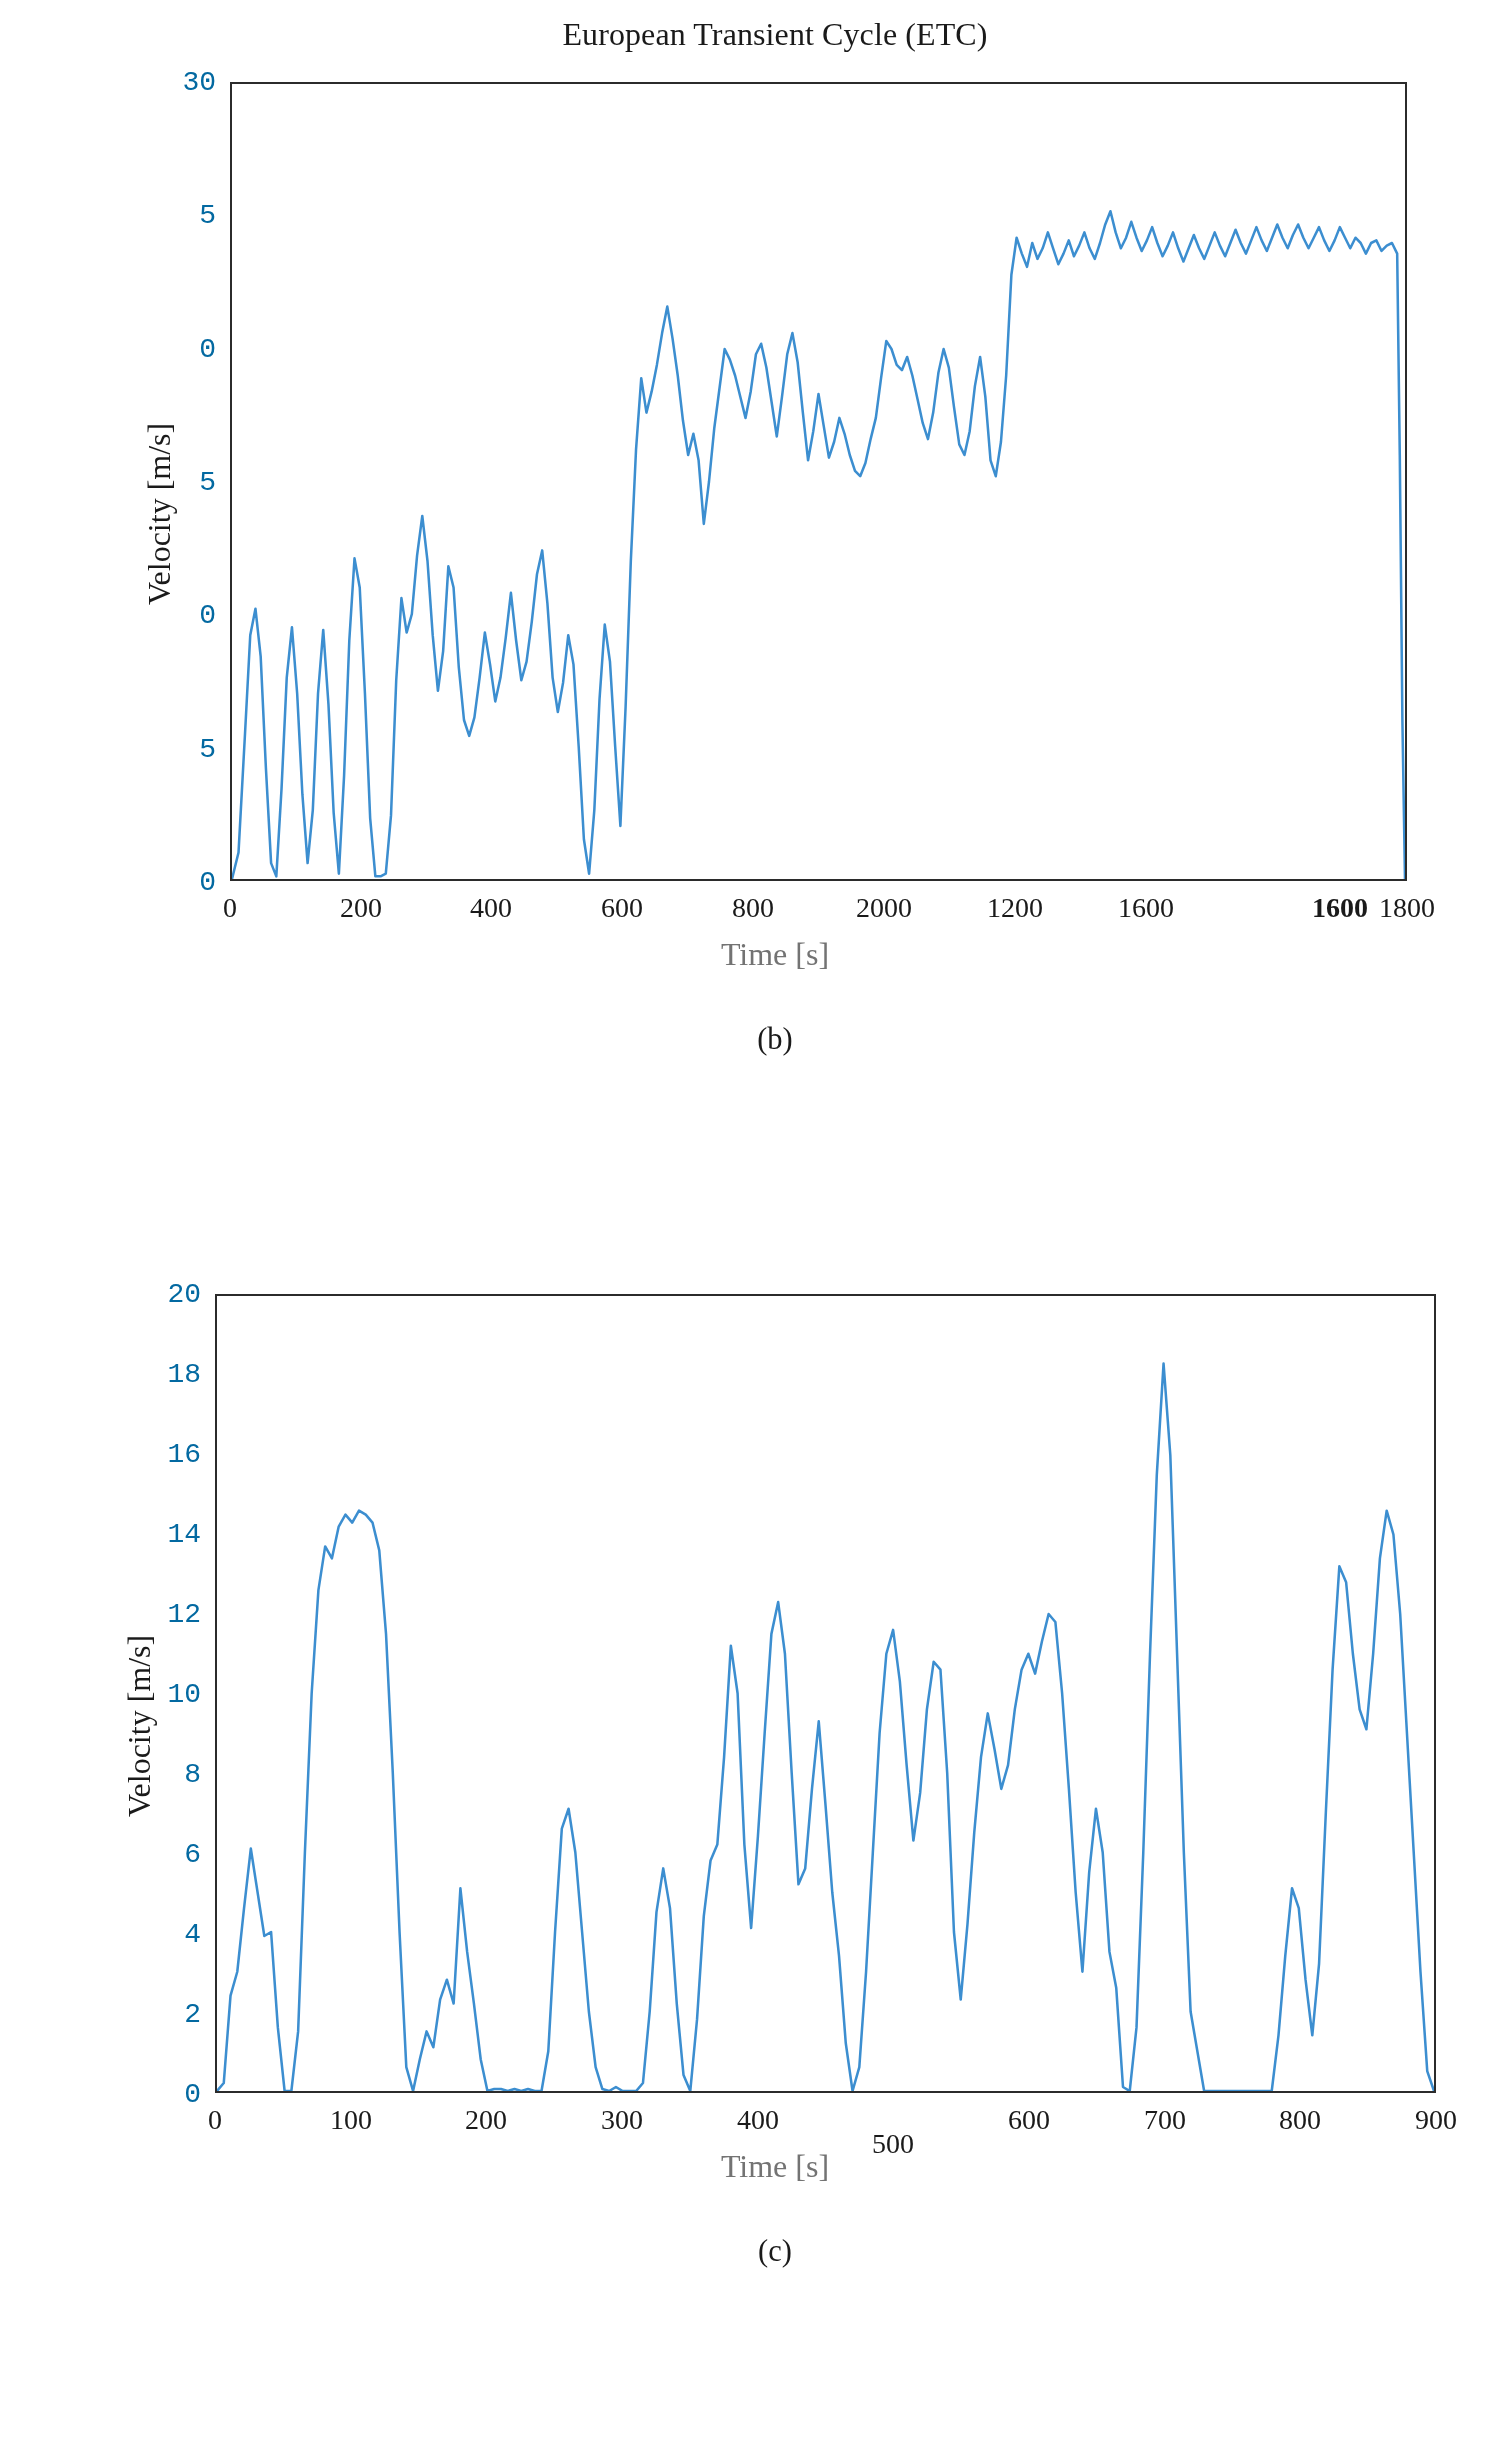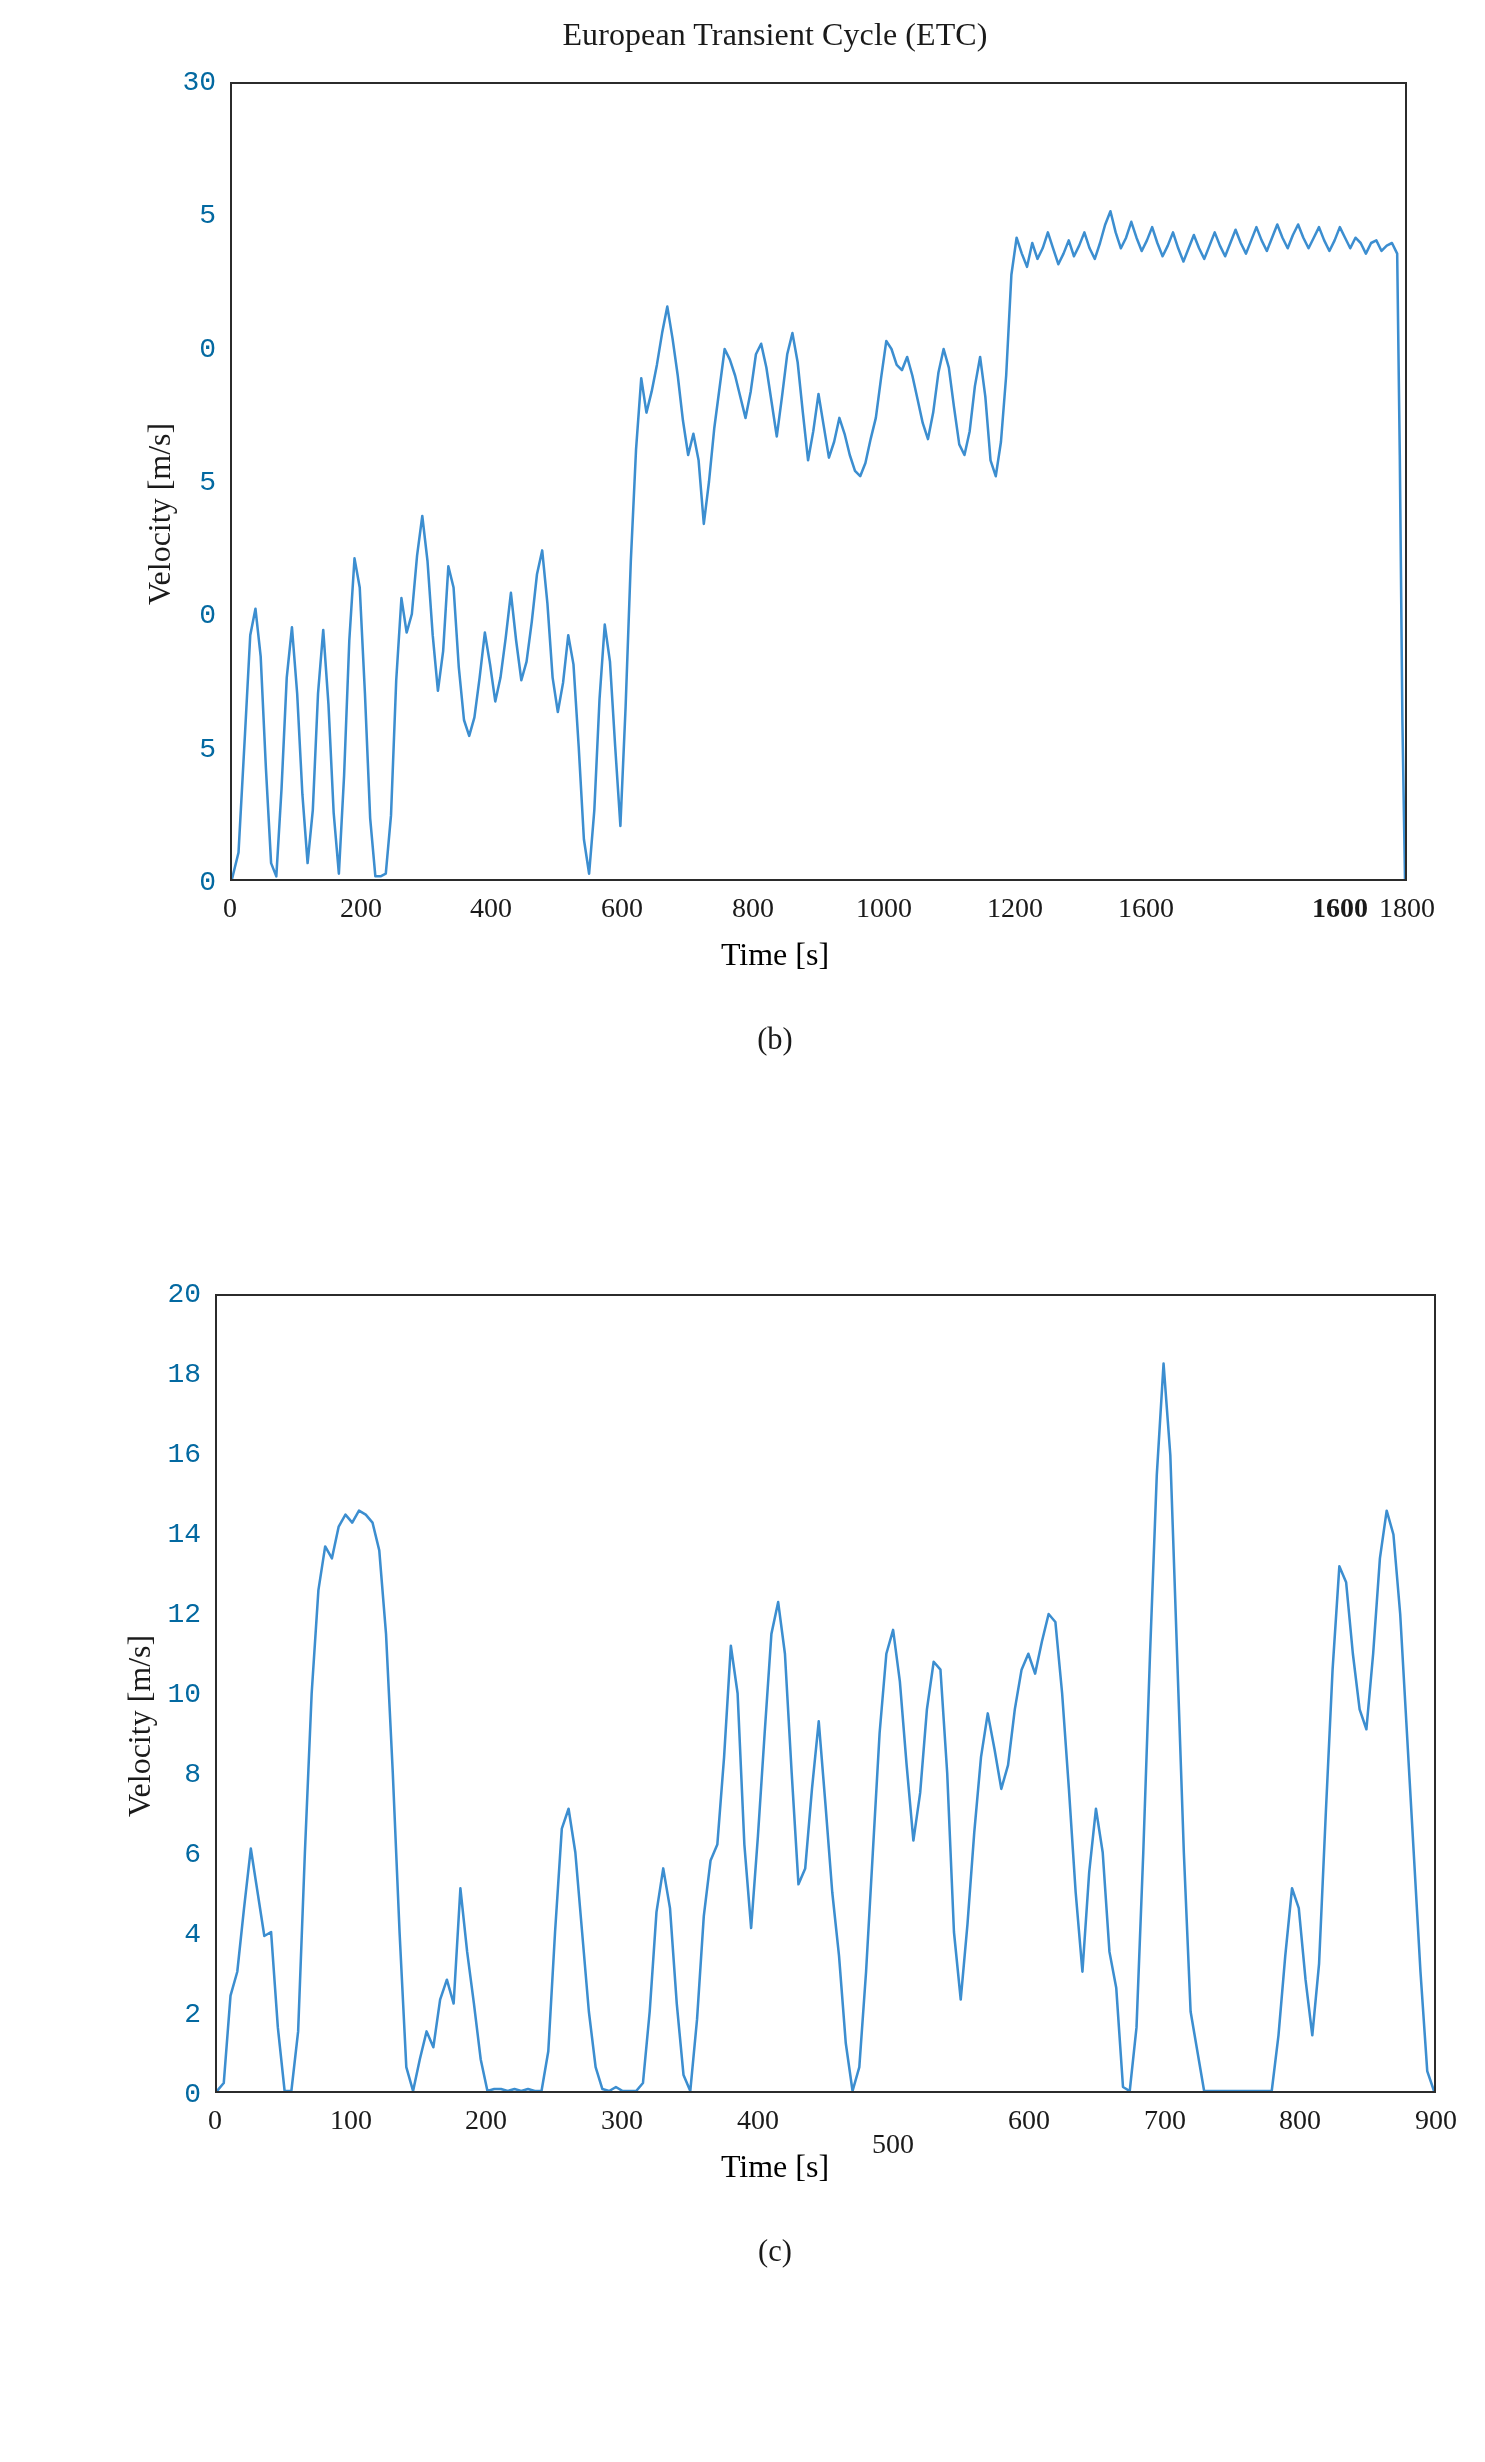--- a/index.html
+++ b/index.html
@@ -73,21 +73,21 @@
     color: #1a1a1a;
     text-align: center;
     transform: translateX(-50%);
   }
   .axis-label-x {
     position: absolute;
     width: 100%;
     text-align: center;
     font-size: 32px;
     font-family: "Liberation Serif", serif;
-    color: #000000;
+    color: #737373;
   }
   .axis-label-y {
     position: absolute;
     font-size: 32px;
     font-family: "Liberation Serif", serif;
     color: #1a1a1a;
     transform-origin: 0 0;
     transform: rotate(-90deg);
     white-space: nowrap;
   }
@@ -108,21 +108,21 @@
     <div class="ytick-label" id="b-y3" style="left:44px; top:429px; width:73px;">5</div>
     <div class="ytick-label" id="b-y2" style="left:44px; top:562px; width:73px;">0</div>
     <div class="ytick-label" id="b-y1" style="left:44px; top:696px; width:73px;">5</div>
     <div class="ytick-label" id="b-y0" style="left:44px; top:829px; width:73px;">0</div>
 
     <div class="xtick-label" style="left:131px;  top:839px;">0</div>
     <div class="xtick-label" style="left:262px;  top:839px;">200</div>
     <div class="xtick-label" style="left:392px;  top:839px;">400</div>
     <div class="xtick-label" style="left:523px;  top:839px;">600</div>
     <div class="xtick-label" style="left:654px;  top:839px;">800</div>
-    <div class="xtick-label" style="left:785px; top:839px;">1000</div>
+    <div class="xtick-label" style="left:785px; top:839px;">2000</div>
     <div class="xtick-label" style="left:916px; top:839px;">1200</div>
     <div class="xtick-label" style="left:1047px; top:839px;">1600</div>
     <div class="xtick-label" style="left:1241px; top:839px;font-weight:bold;">1600</div>
     <div class="xtick-label" style="left:1308px; top:839px;">1800</div>
 
     <div class="axis-label-x" style="left:0; top:883px;">Time [s]</div>
 
     <div class="axes" id="axes-b">
       <svg id="svg-b" viewBox="0 0 1620 1100" preserveAspectRatio="none">
         <polyline id="line-b" fill="none" stroke="#3c8ed0" stroke-width="3.5" stroke-linejoin="round" stroke-linecap="round" points="0.00,1100.00 9.00,1063.33 18.00,898.33 25.20,762.67 32.40,726.00 39.60,792.00 46.80,946.00 54.00,1078.00 61.20,1096.33 68.40,975.33 75.60,821.33 82.80,751.67 90.00,843.33 97.20,982.67 104.40,1078.00 111.60,1004.67 118.80,843.33 126.00,755.33 133.20,858.00 140.40,1008.33 147.60,1092.67 154.80,957.00 162.00,770.00 169.20,656.33 176.40,696.67 183.60,843.33 190.80,1015.67 198.00,1096.33 205.20,1096.33 212.40,1092.67 219.60,1012.00 226.80,825.00 234.00,711.33 241.20,759.00 248.40,733.33 255.60,652.67 262.80,597.67 270.00,660.00 277.20,762.67 284.40,839.67 291.60,784.67 298.80,667.33 306.00,696.67 313.20,806.67 320.40,880.00 327.60,902.00 334.80,876.33 342.00,821.33 349.20,759.00 356.40,803.00 363.60,854.33 370.80,821.33 378.00,766.33 385.20,704.00 392.40,770.00 399.60,825.00 406.80,799.33 414.00,744.33 421.20,678.33 428.40,645.33 435.60,718.67 442.80,821.33 450.00,869.00 457.20,828.67 464.40,762.67 471.60,803.00 478.80,916.67 486.00,1045.00 493.20,1092.67 500.40,1004.67 507.60,850.67 514.80,748.00 522.00,799.33 529.20,916.67 536.40,1026.67 543.60,861.67 550.80,660.00 558.00,506.00 565.20,407.00 572.40,454.67 579.60,425.33 586.80,388.67 594.00,344.67 601.20,308.00 608.40,352.00 615.60,403.33 622.80,465.67 630.00,513.33 637.20,484.00 644.40,520.67 651.60,608.67 658.80,550.00 666.00,476.67 673.20,421.67 680.40,366.67 687.60,381.33 694.80,403.33 702.00,432.67 709.20,462.00 716.40,425.33 723.60,374.00 730.80,359.33 738.00,392.33 745.20,440.00 752.40,487.67 759.60,432.67 766.80,374.00 774.00,344.67 781.20,385.00 788.40,454.67 795.60,520.67 802.80,480.33 810.00,429.00 817.20,473.00 824.40,517.00 831.60,495.00 838.80,462.00 846.00,484.00 853.20,513.33 860.40,535.33 867.60,542.67 874.80,524.33 882.00,491.33 889.20,462.00 896.40,407.00 903.60,355.67 910.80,366.67 918.00,388.67 925.20,396.00 932.40,377.67 939.60,403.33 946.80,436.33 954.00,469.33 961.20,491.33 968.40,454.67 975.60,399.67 982.80,366.67 990.00,392.33 997.20,447.33 1004.40,498.67 1011.60,513.33 1018.80,480.33 1026.00,418.00 1033.20,377.67 1040.40,432.67 1047.60,520.67 1054.80,542.67 1062.00,495.00 1069.20,403.33 1076.40,264.00 1083.60,212.67 1090.80,234.67 1098.00,253.00 1105.20,220.00 1112.40,242.00 1119.60,227.33 1126.80,205.33 1134.00,227.33 1141.20,249.33 1148.40,234.67 1155.60,216.33 1162.80,238.33 1170.00,223.67 1177.20,205.33 1184.40,227.33 1191.60,242.00 1198.80,220.00 1206.00,194.33 1213.20,176.00 1220.40,205.33 1227.60,227.33 1234.80,212.67 1242.00,190.67 1249.20,212.67 1256.40,231.00 1263.60,216.33 1270.80,198.00 1278.00,220.00 1285.20,238.33 1292.40,223.67 1299.60,205.33 1306.80,227.33 1314.00,245.67 1321.20,227.33 1328.40,209.00 1335.60,227.33 1342.80,242.00 1350.00,223.67 1357.20,205.33 1364.40,223.67 1371.60,238.33 1378.80,220.00 1386.00,201.67 1393.20,220.00 1400.40,234.67 1407.60,216.33 1414.80,198.00 1422.00,216.33 1429.20,231.00 1436.40,212.67 1443.60,194.33 1450.80,212.67 1458.00,227.33 1465.20,209.00 1472.40,194.33 1479.60,212.67 1486.80,227.33 1494.00,212.67 1501.20,198.00 1508.40,216.33 1515.60,231.00 1522.80,216.33 1530.00,198.00 1537.20,212.67 1544.40,227.33 1551.60,212.67 1558.80,220.00 1566.00,234.67 1573.20,220.00 1580.40,216.33 1587.60,231.00 1594.80,223.67 1602.00,220.00 1609.20,234.67 1612.80,513.33 1616.40,880.00 1620.00,1100.00"></polyline>

